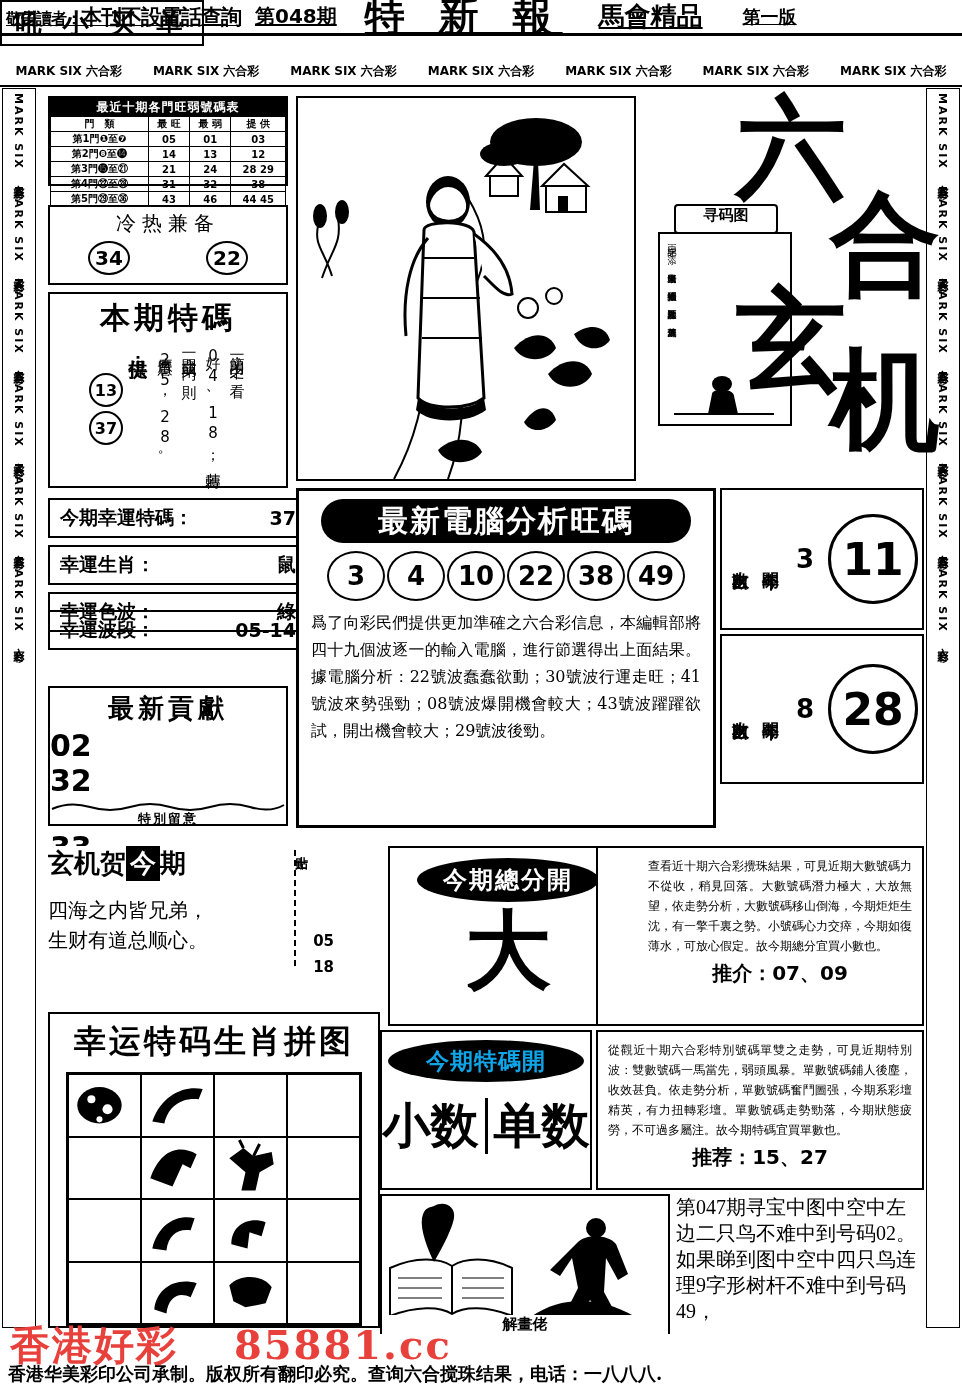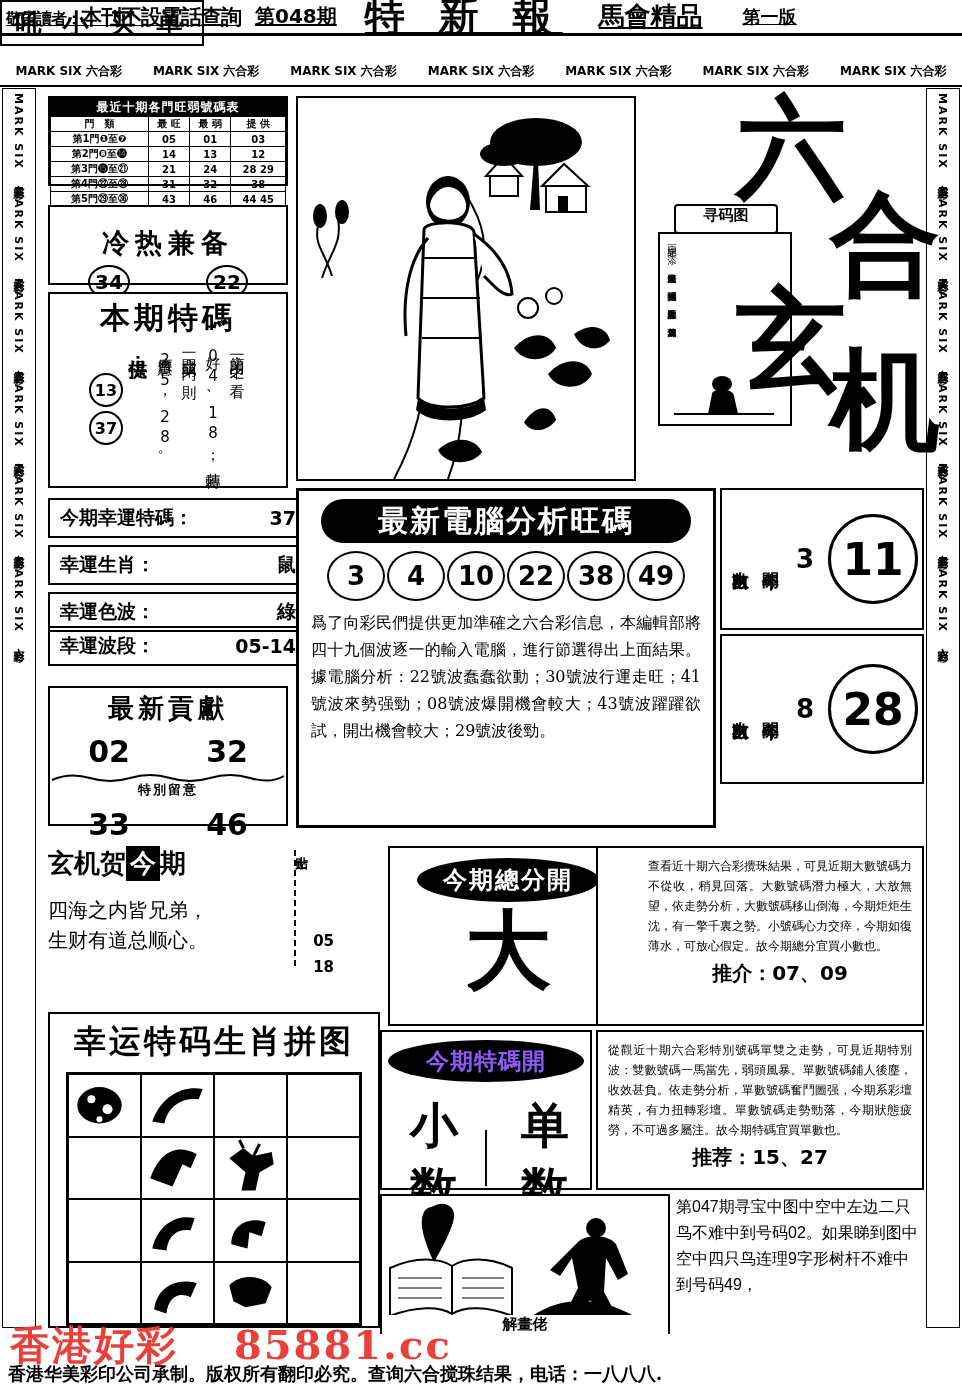--- a/index.html
+++ b/index.html
@@ -62,21 +62,21 @@
   .box{position:absolute;border:2px solid #000;box-sizing:border-box;background:#fff;}
   .ser{font-family:"DejaVu Serif","Liberation Serif",serif;}
 
   
   #hotcold{left:48px;top:96px;width:240px;height:90px;}
   #hotcold table{width:100%;height:100%;border-collapse:collapse;font-size:10px;}
   #hotcold td,#hotcold th{border:1px solid #000;text-align:center;font-weight:bold;padding:0;}
   #hotcold .cap{background:#000;color:#fff;font-size:12px;letter-spacing:1px;}
 
   #lengre{left:48px;top:205px;width:240px;height:80px;}
-  #lengre .t{text-align:center;font-size:27px;font-weight:bold;letter-spacing:6px;margin-top:18px;}
+  #lengre .t{text-align:center;font-size:20px;font-weight:normal;letter-spacing:6px;margin-top:3px;}
   #lengre .nums{display:flex;justify-content:space-around;margin-top:4px;}
   .circle{
     border:2px solid #000;border-radius:50%;
     display:inline-flex;align-items:center;justify-content:center;
     font-weight:bold;
   }
   #lengre .circle{width:38px;height:30px;font-size:20px;}
 
   #tema{left:48px;top:292px;width:240px;height:196px;}
   #tema .hdr{text-align:center;font-size:30px;font-weight:bold;letter-spacing:4px;margin-top:4px;font-family:"DejaVu Serif","Liberation Serif",serif;}
@@ -84,25 +84,25 @@
   #tema .v{writing-mode:vertical-rl;text-orientation:upright;font-size:15px;line-height:20px;letter-spacing:2px;}
   #tema .vb{writing-mode:vertical-rl;text-orientation:upright;font-size:19px;font-weight:bold;line-height:24px;}
   #tema .balls{display:flex;flex-direction:column;gap:4px;justify-content:flex-start;padding-top:28px;}
   #tema .balls .circle{width:30px;height:30px;font-size:16px;}
 
   .infoRow{position:absolute;left:48px;width:260px;height:40px;border:2px solid #000;box-sizing:border-box;
     display:flex;align-items:center;justify-content:space-between;padding:0 10px;font-size:19px;font-weight:bold;}
   #info1{top:498px;}
   #info2{top:545px;}
   #info3{top:592px;}
-  #info4{top:626px;}
+  #info4{top:610px;}
 
   #gongxian{left:48px;top:686px;width:240px;height:140px;}
   #gongxian .t{text-align:center;font-size:26px;font-weight:bold;letter-spacing:4px;margin-top:3px;font-family:"DejaVu Serif","Liberation Serif",serif;}
-  #gongxian .pair{display:flex;justify-content:space-around;font-size:30px;font-weight:bold;margin-top:8px;}
+  #gongxian .pair{display:flex;justify-content:space-around;font-size:30px;font-weight:bold;margin-top:2px;flex-direction:column;}
   #gongxian .wave{height:12px;}
   #gongxian .sp{text-align:center;font-size:13px;font-weight:bold;letter-spacing:2px;}
 
   #xuanji{left:48px;top:846px;width:290px;height:160px;border:none;}
   #xuanji .title{display:flex;align-items:center;font-size:26px;font-weight:bold;font-family:"DejaVu Serif","Liberation Serif",serif;}
   #xuanji .inv{background:#000;color:#fff;padding:0 4px;}
   #xuanji .poem{font-size:20px;line-height:30px;margin-top:14px;font-family:"DejaVu Serif","Liberation Serif",serif;}
   #xuanji .stamp{position:absolute;right:28px;top:0;font-size:13px;font-weight:bold;writing-mode:vertical-rl;}
   #xuanji .dash{position:absolute;right:42px;top:4px;height:116px;border-left:2px dashed #000;}
   #xuanji .sidenum{position:absolute;right:4px;top:82px;font-size:15px;font-weight:bold;line-height:26px;text-align:center;}
@@ -150,36 +150,36 @@
     display:flex;align-items:center;justify-content:center;font-size:26px;font-weight:bold;letter-spacing:6px;}
 
   
   #fenkai{left:388px;top:846px;width:240px;height:180px;}
   #fenkai .pill{margin:10px auto 0;width:182px;height:44px;background:#000;color:#fff;border-radius:50%;
     display:flex;align-items:center;justify-content:center;font-size:24px;font-weight:bold;letter-spacing:2px;
     font-family:"DejaVu Serif","Liberation Serif",serif;}
   #fenkai .da{text-align:center;font-size:86px;font-weight:bold;line-height:96px;font-family:"DejaVu Serif","Liberation Serif",serif;}
 
   #temakai{left:380px;top:1030px;width:212px;height:160px;}
-  #temakai .pill{margin:8px auto 0;width:196px;height:42px;background:#000;color:#8b5cf6;border-radius:50%;
+  #temakai .pill{margin:8px auto 0;width:196px;height:42px;background:#000;color:#0ea5e9;border-radius:50%;
     display:flex;align-items:center;justify-content:center;font-size:23px;font-weight:bold;letter-spacing:1px;
     font-family:"DejaVu Serif","Liberation Serif",serif;}
   #temakai .two{display:flex;align-items:center;justify-content:center;gap:6px;margin-top:12px;}
-  #temakai .two .w{font-size:48px;font-weight:bold;font-family:Liberation Serif, serif;margin-left:28px;}
+  #temakai .two .w{font-size:48px;font-weight:bold;font-family:Liberation Serif, serif;}
   #temakai .sep{width:3px;height:56px;background:#000;}
 
   #txt1{left:596px;top:846px;width:328px;height:180px;padding-left:40px;}
   #txt2{left:596px;top:1030px;width:328px;height:160px;}
   .minip{font-size:12px;line-height:20px;margin:8px 10px 0;text-align:justify;font-family:"DejaVu Serif","Liberation Serif",serif;}
   .rec{text-align:center;font-size:20px;font-weight:bold;margin-top:4px;}
 
   #pic2{left:380px;top:1194px;width:290px;height:140px;}
   #pic2 .cap{position:absolute;left:0;bottom:-2px;width:100%;text-align:center;font-size:15px;font-weight:bold;background:#fff;}
   #note{left:676px;top:1194px;width:248px;height:140px;border:none;}
-  #note .p{font-size:16px;line-height:26px;font-family:Liberation Sans, sans-serif;}
+  #note .p{font-size:20px;line-height:26px;font-family:Liberation Serif, serif;}
 
   
   #wm{position:absolute;left:10px;top:1318px;width:700px;height:48px;
       font-size:40px;font-weight:bold;color:#e8413c;letter-spacing:2px;
       font-family:"DejaVu Serif","Liberation Serif",serif;}
   #wm .site{color:#e8413c;}
   #footer{position:absolute;left:8px;top:1362px;width:946px;font-size:18px;font-weight:bold;
       font-family:"DejaVu Serif","Liberation Serif",serif;}
 </style>
 </head>

